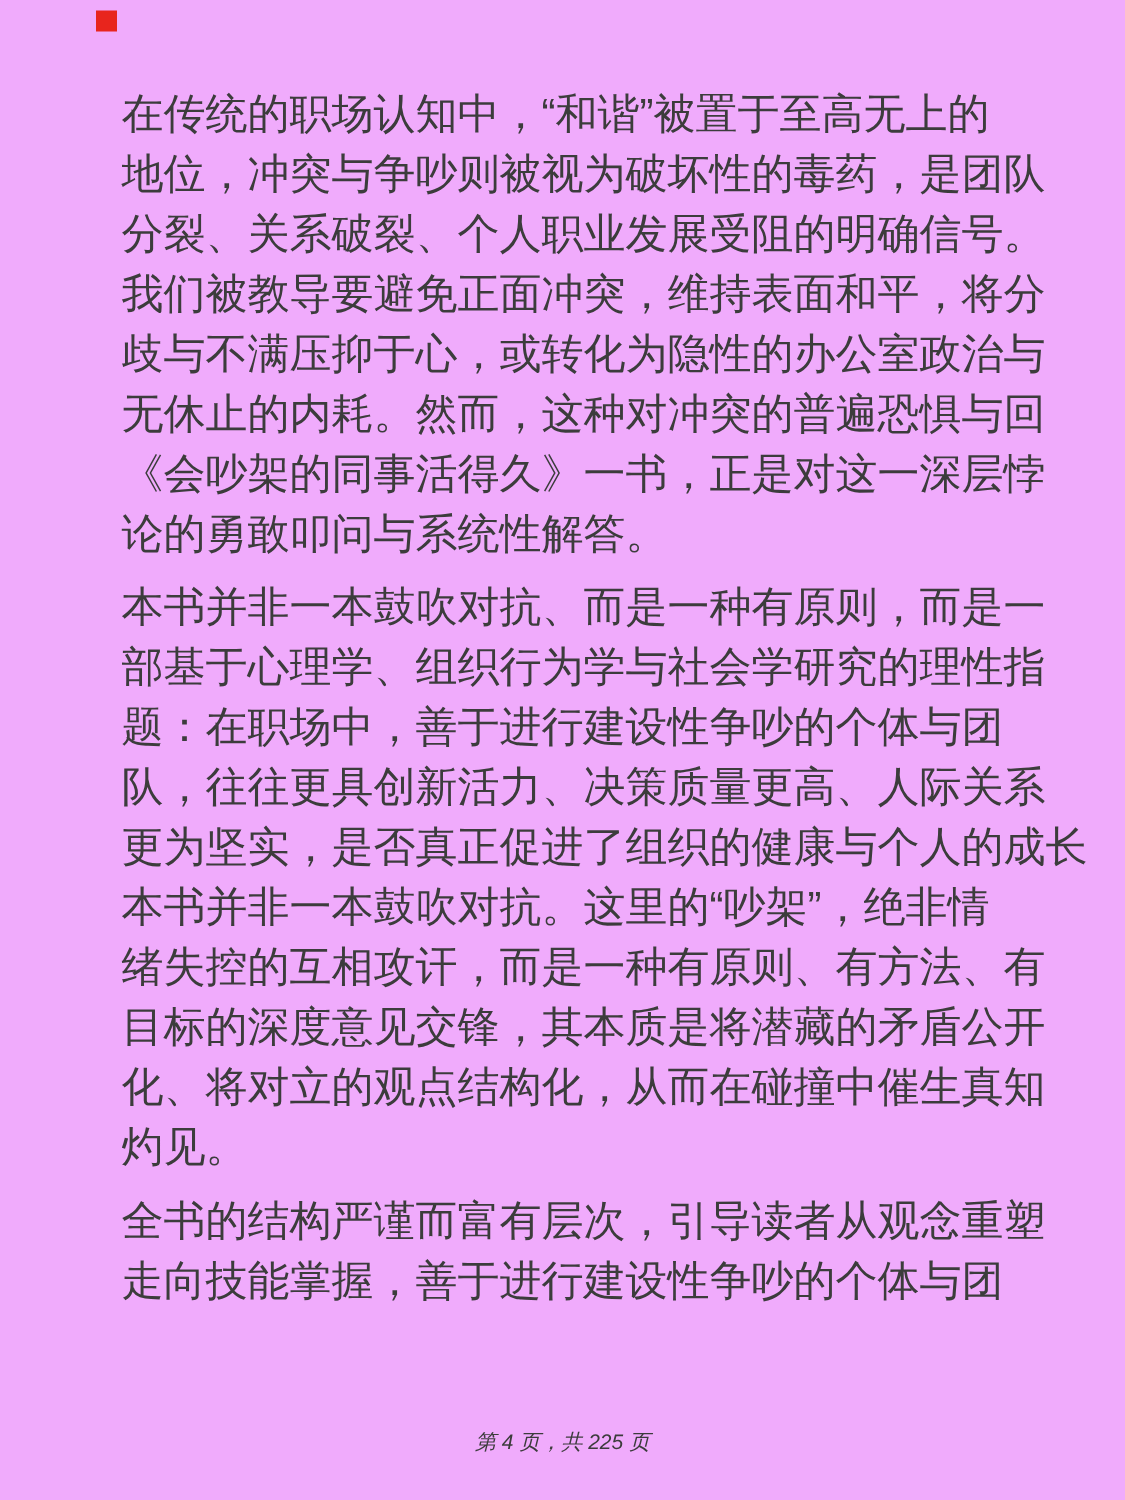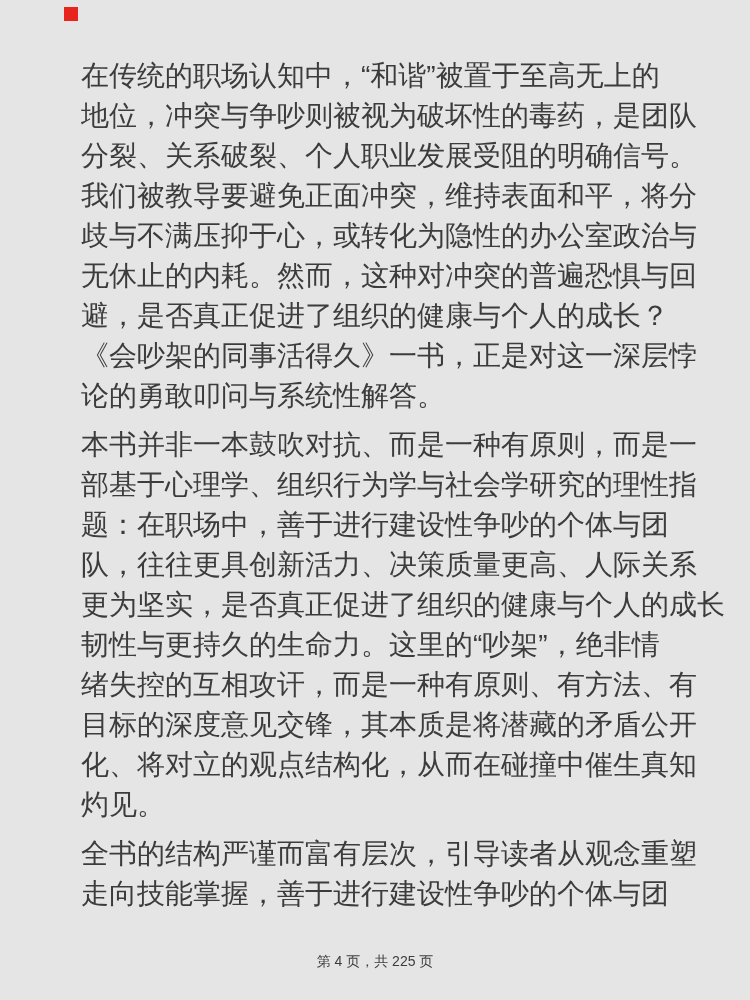--- a/index.html
+++ b/index.html
@@ -49,48 +49,48 @@
   }
   .page-footer {
     position: absolute;
     left: 0;
     right: 0;
     top: 952px;
     text-align: center;
     font-size: 14px;
     line-height: 18px;
     color: #3c3c3c;
+    font-style: italic;
   }
 </style>
 </head>
 <body>
 
-<div class="page" style="background: #e5e5e5;">
+<div class="page" style="background: #f0abfc;">
 
   <div class="red-marker" style="background: rgb(232, 37, 29);"></div>
 
   <main class="content" style="color: rgb(60, 60, 60);">
       <p class="para">
         <span class="line">在传统的职场认知中，“和谐”被置于至高无上的</span>
         <span class="line">地位，冲突与争吵则被视为破坏性的毒药，是团队</span>
         <span class="line">分裂、关系破裂、个人职业发展受阻的明确信号。</span>
         <span class="line">我们被教导要避免正面冲突，维持表面和平，将分</span>
         <span class="line">歧与不满压抑于心，或转化为隐性的办公室政治与</span>
         <span class="line">无休止的内耗。然而，这种对冲突的普遍恐惧与回</span>
-        <span class="line">避，是否真正促进了组织的健康与个人的成长？</span>
         <span class="line">《会吵架的同事活得久》一书，正是对这一深层悖</span>
         <span class="line">论的勇敢叩问与系统性解答。</span>
       </p>
       <p class="para">
         <span class="line">本书并非一本鼓吹对抗、而是一种有原则，而是一</span>
         <span class="line">部基于心理学、组织行为学与社会学研究的理性指</span>
         <span class="line">题：在职场中，善于进行建设性争吵的个体与团</span>
         <span class="line">队，往往更具创新活力、决策质量更高、人际关系</span>
         <span class="line">更为坚实，是否真正促进了组织的健康与个人的成长</span>
-        <span class="line">韧性与更持久的生命力。这里的“吵架”，绝非情</span>
+        <span class="line">本书并非一本鼓吹对抗。这里的“吵架”，绝非情</span>
         <span class="line">绪失控的互相攻讦，而是一种有原则、有方法、有</span>
         <span class="line">目标的深度意见交锋，其本质是将潜藏的矛盾公开</span>
         <span class="line">化、将对立的观点结构化，从而在碰撞中催生真知</span>
         <span class="line">灼见。</span>
       </p>
       <p class="para">
         <span class="line">全书的结构严谨而富有层次，引导读者从观念重塑</span>
         <span class="line">走向技能掌握，善于进行建设性争吵的个体与团</span>
       </p>
     </main>

